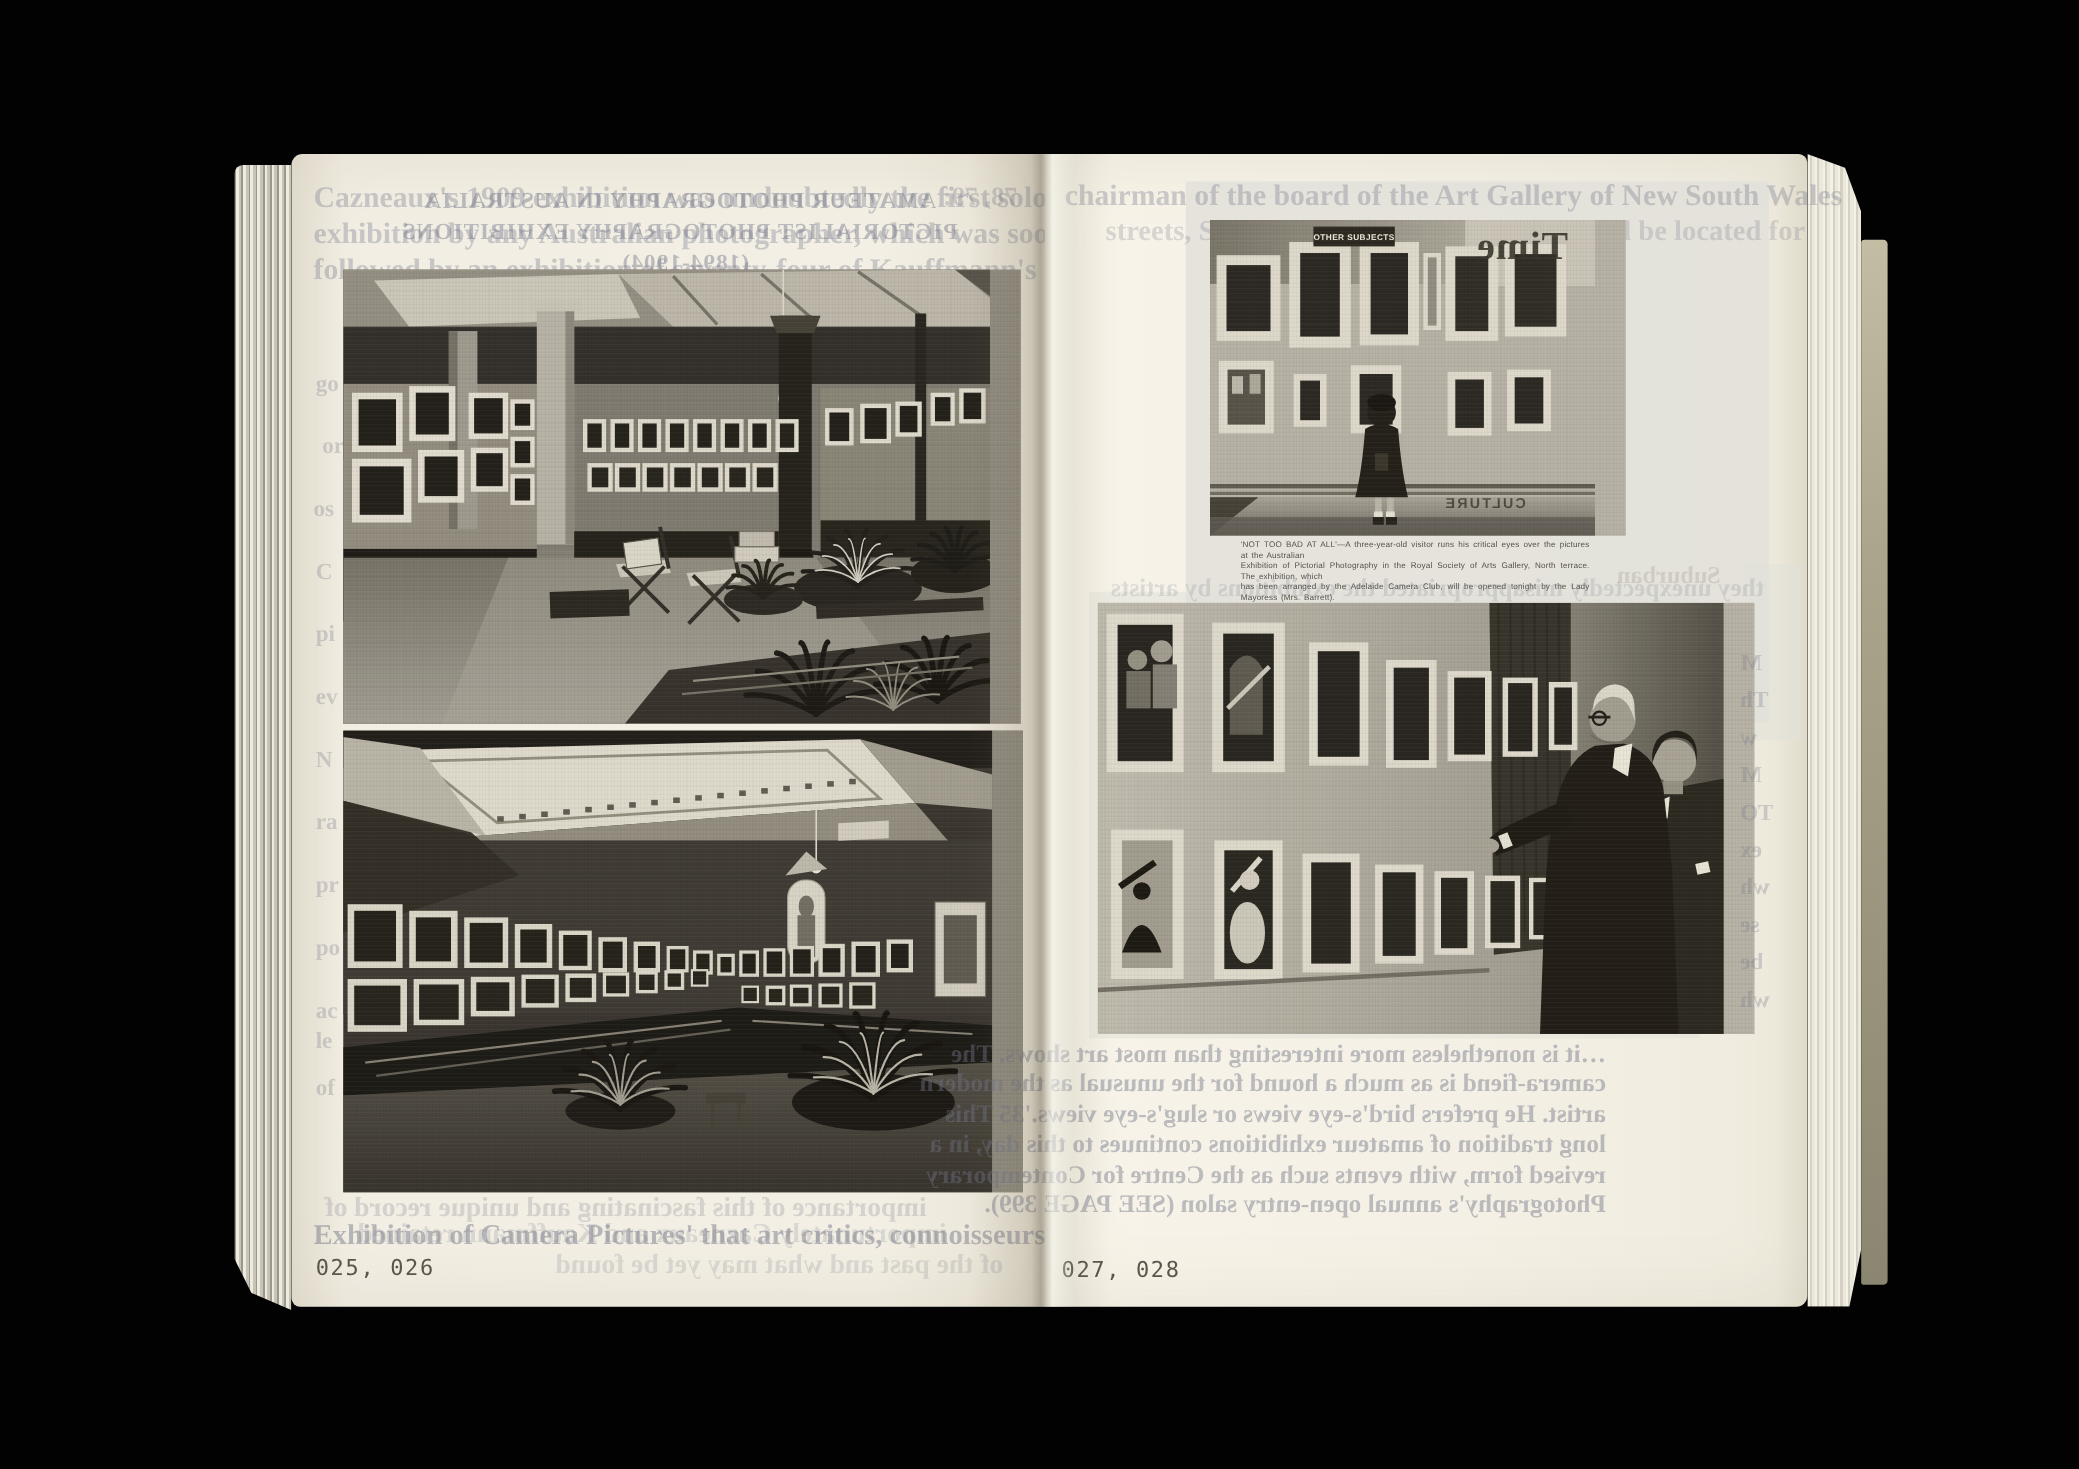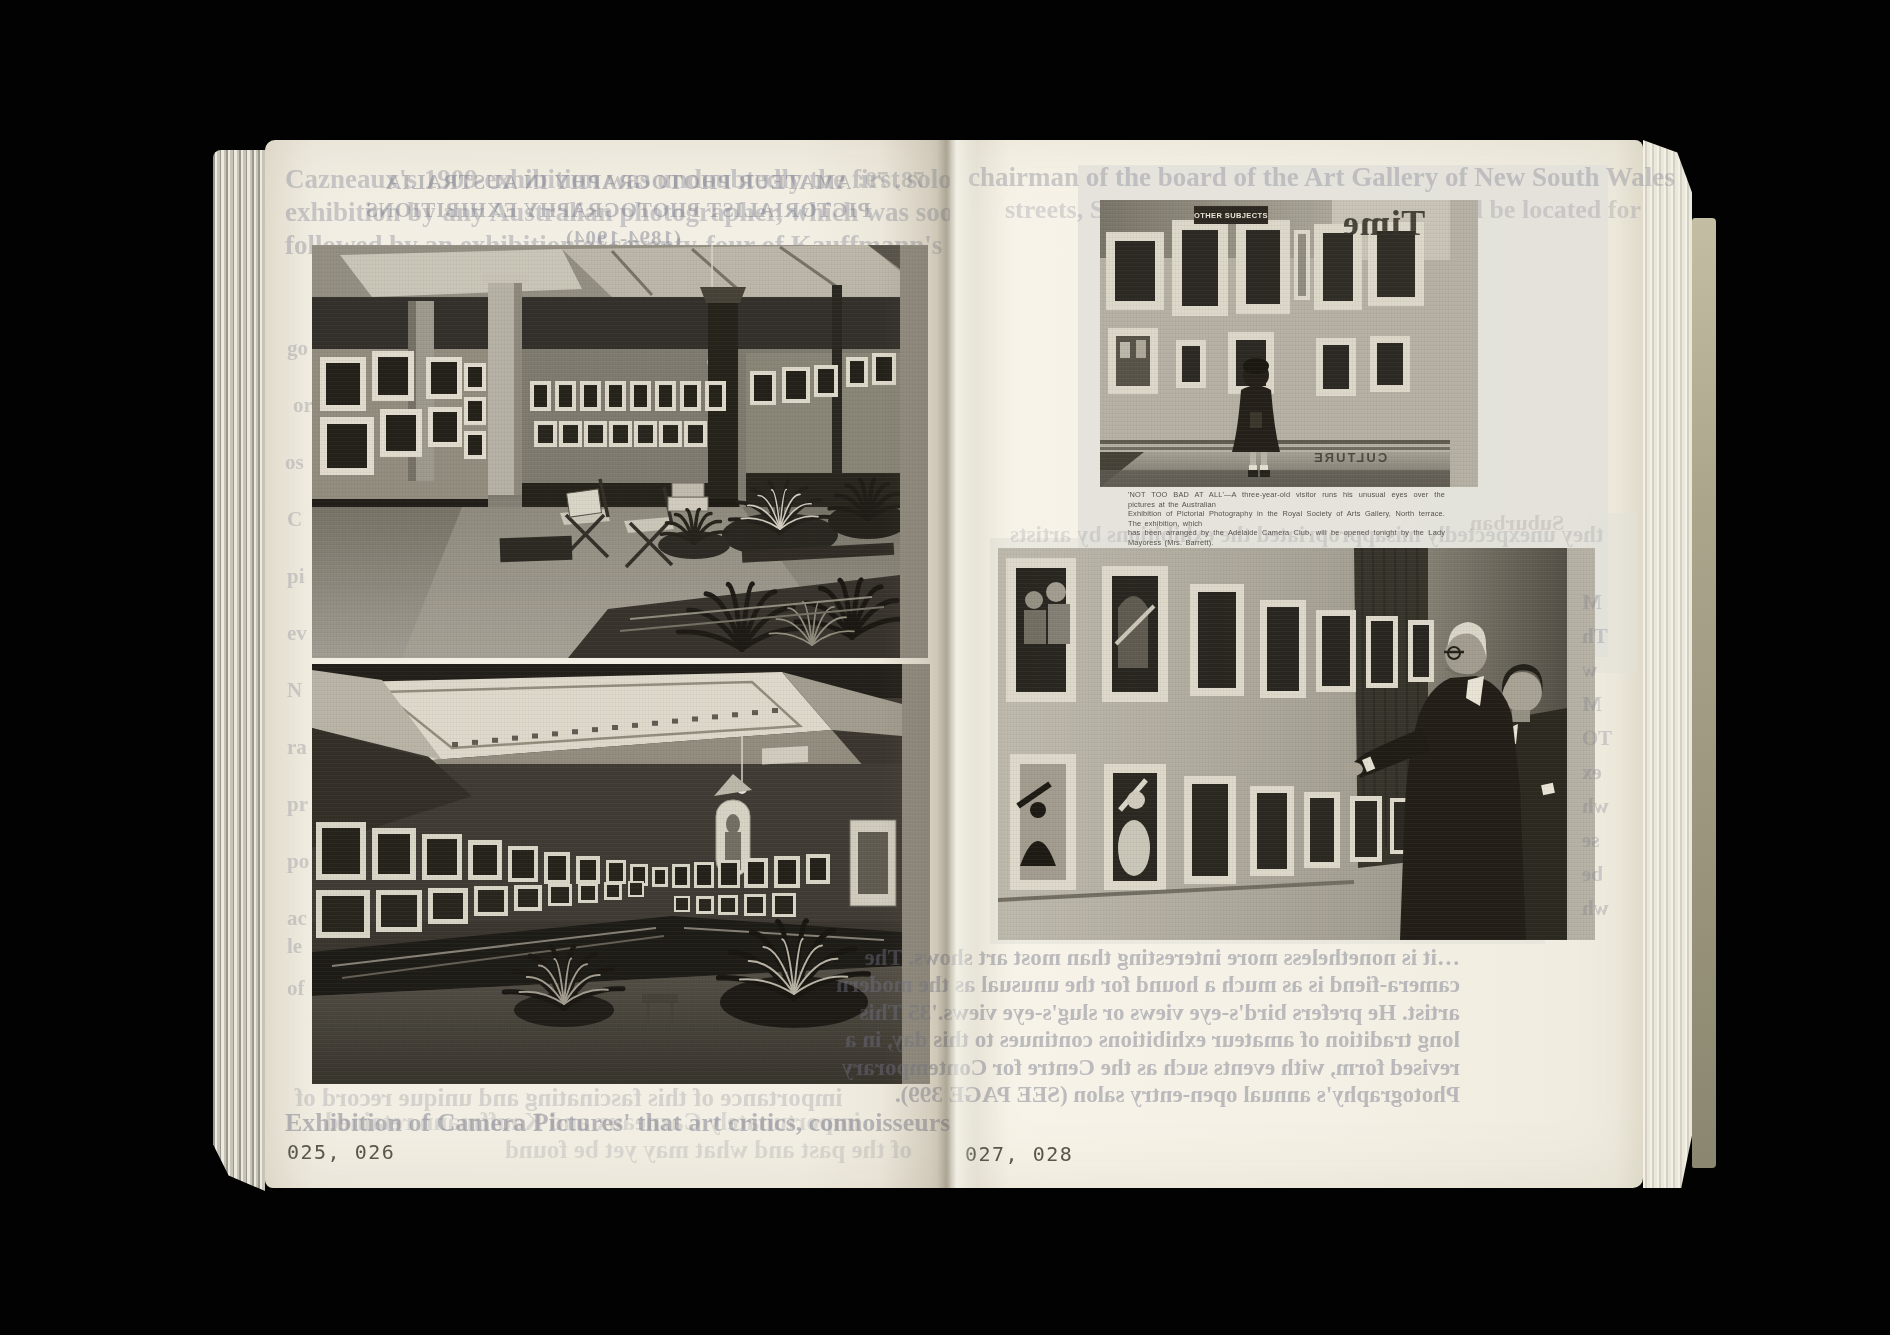--- a/index.html
+++ b/index.html
@@ -495,21 +495,21 @@
           <ellipse cx="156" cy="166" rx="13" ry="8" fill="#0c0a06"></ellipse>
         </svg>
       <div class="sign" style="left:94px;top:6px;width:74px;height:18px;">OTHER SUBJECTS</div>
       <div class="time-mir" style="left:242px;top:2px;">Time</div>
       <div class="floor-word" style="left:212px;top:250px;">CULTURE</div>
       <div class="warm"></div>
         <div class="grain"></div>
     </div>
 
     <div class="caption" style="left:178px;top:350px;width:317px;">
-      <div>'NOT TOO BAD AT ALL'—A three-year-old visitor runs his unusual eyes over the pictures at the Australian</div>
+      <div>'NOT TOO BAD AT ALL'—A three-year-old visitor runs his critical eyes over the pictures at the Australian</div>
       <div>Exhibition of Pictorial Photography in the Royal Society of Arts Gallery, North terrace.  The exhibition, which</div>
       <div>has been arranged by the Adelaide Camera Club, will be opened tonight by the Lady Mayoress (Mrs. Barrett).</div>
     </div>
 
     <div class="st mirror" style="left:60px;top:382px;font-size:23px;color:rgba(115,118,136,.20);">they unexpectedly misappropriated the exhibitions by artists</div>
     <div class="st mirror" style="left:520px;top:370px;font-size:22px;font-weight:700;color:rgba(130,110,110,.20);">Suburban</div>
 
     <div class="photo" id="photoR2" style="left:48px;top:408px;width:569px;height:392px;background:#b3afa3;">
       <svg id="svgR2" width="569" height="392" viewBox="0 0 569 392">
           <defs>

